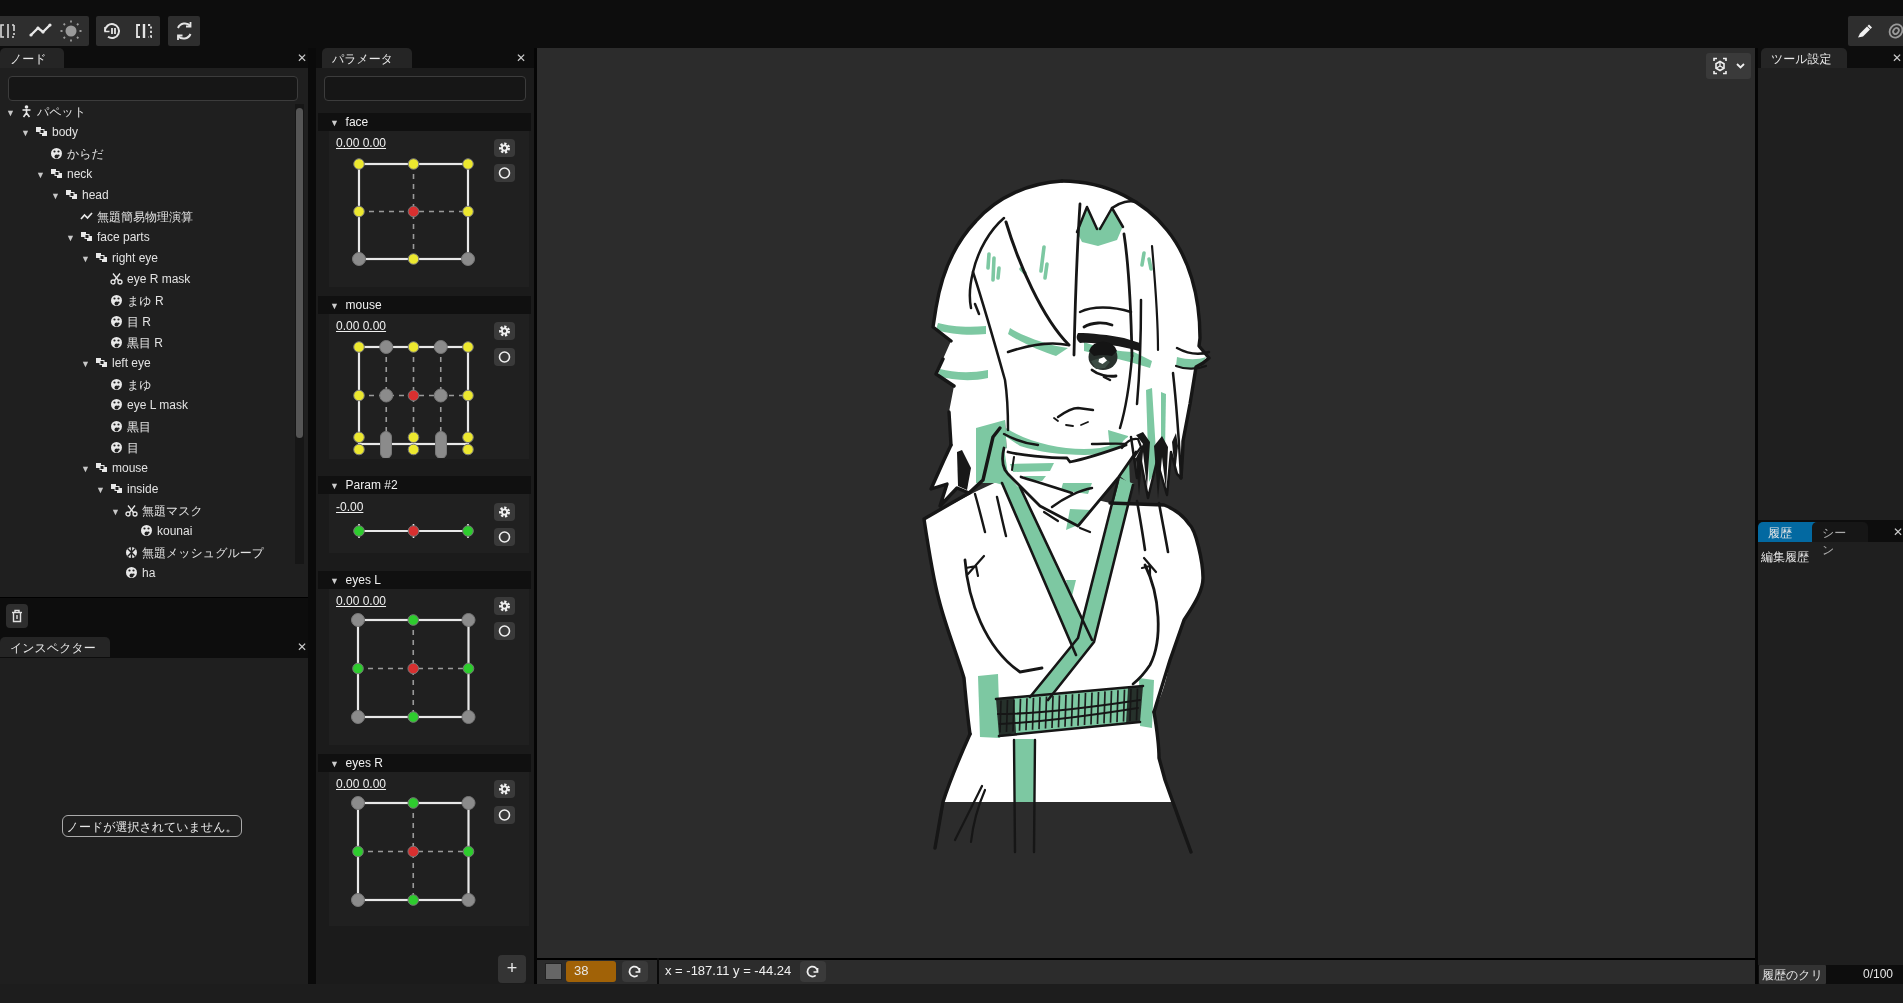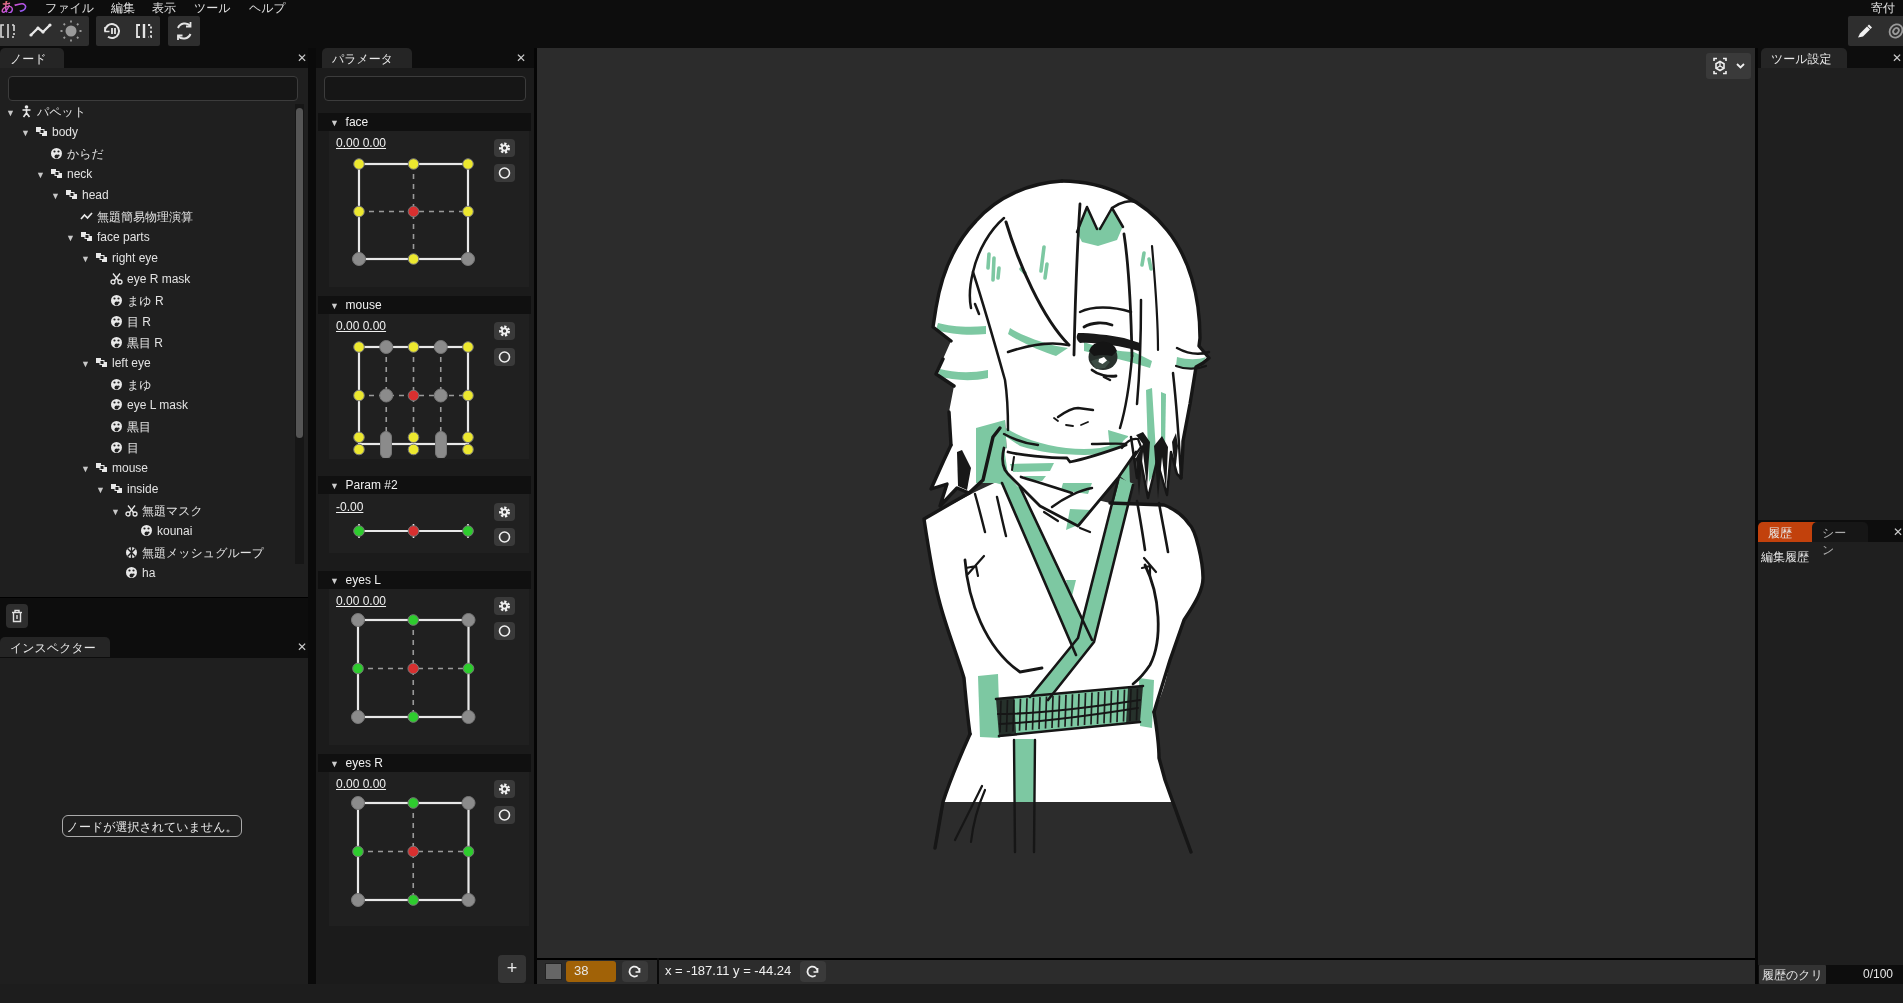--- a/index.html
+++ b/index.html
@@ -19,38 +19,20 @@
 .pgroup-h { position:absolute; left:0; width:100%; height:18px; background:#101010; font-size:12px; color:#f0f0f0; padding:2px 0 0 12px; }
 .pgroup-b { position:absolute; left:5px; right:5px; background:#202020; }
 .pbtn { position:absolute; width:21px; height:18px; background:#3a3a3a; border-radius:4px; }
 .vals { position:absolute; font-size:12px; color:#f0f0f0;text-decoration:underline; }
 .footer { position:absolute; left:0; top:984px; width:1903px; height:19px; background:#1d1d1d; }
 </style>
 </head>
 <body>
 <div id="root">
 
-<div class="menu">
-  <svg class="abs" style="left:1px;top:0" width="30" height="13" viewBox="0 0 30 13">
-    <defs>
-          <linearGradient id="lg1" x1="0" y1="0" x2="1" y2="1">
-      <stop offset="0" stop-color="#ff8a3c"></stop>
-            <stop offset="0.5" stop-color="#c653e0"></stop>
-            <stop offset="1" stop-color="#7a5cff"></stop>
-    </linearGradient>
-        </defs>
-    <text x="0" y="11" font-size="13" font-weight="bold" fill="url(#lg1)" font-family="Liberation Sans">あつ</text>
-  </svg>
-  <span style="left:45px">ファイル</span>
-  <span style="left:111px">編集</span>
-  <span style="left:152px">表示</span>
-  <span style="left:194px">ツール</span>
-  <span style="left:249px">ヘルプ</span>
-  <span style="left:1871px">寄付</span>
-</div>
 
 <div class="tbtngroup" style="left:-6px;width:95px"></div>
 <div class="tbtngroup" style="left:96px;width:64px"></div>
 <div class="tbtngroup" style="left:168px;width:32px"></div>
 <div class="tbtngroup" style="left:1848px;width:60px"></div>
 <svg class="abs" style="left:0;top:16px" width="1903" height="30" viewBox="0 0 1903 30">
 
   <g stroke="#d8d8d8" stroke-width="1.6" fill="none">
     <path d="M4,9 L1,9 L1,21 L4,21"></path>
         <path d="M8,8 L8,22"></path>
@@ -567,21 +549,21 @@
       </g>
 </svg>
 
 <div class="abs" style="left:1755px;top:48px;width:3px;height:936px;background:#050505"></div>
 
 <div class="panel" style="left:1758px;top:68px;width:145px;height:452px;background:#1f1f1f"></div>
 <div class="tab" style="left:1761px;top:48px;width:86px">ツール設定</div>
 <div class="closex" style="left:1892px;top:51px">✕</div>
 
 <div class="panel" style="left:1758px;top:542px;width:145px;height:423px;background:#1f1f1f"></div>
-<div class="tab" style="left:1758px;top:522px;width:74px;background:#c2410c">履歴</div>
+<div class="tab" style="left:1758px;top:522px;width:74px;background:#0369a1">履歴</div>
 <div class="tab" style="left:1812px;top:522px;width:56px;background:#161616;color:#aaa">シーン</div>
 <div class="closex" style="left:1893px;top:525px">✕</div>
 <div class="abs" style="left:1761px;top:549px;font-size:12px">編集履歴</div>
 
 <div class="abs" style="left:1759px;top:965px;width:67px;height:19px;background:#333;border-radius:1px;font-size:12px;text-align:center;padding-top:2px">履歴のクリア</div>
 <div class="abs" style="left:1863px;top:967px;font-size:12px">0/100</div>
 
 <div class="footer"></div>
 
 </div>

